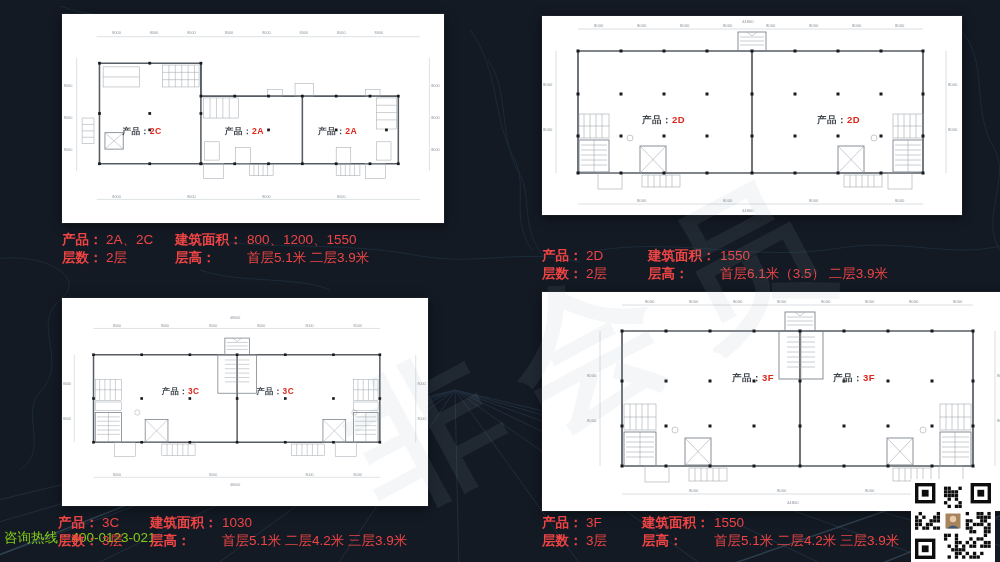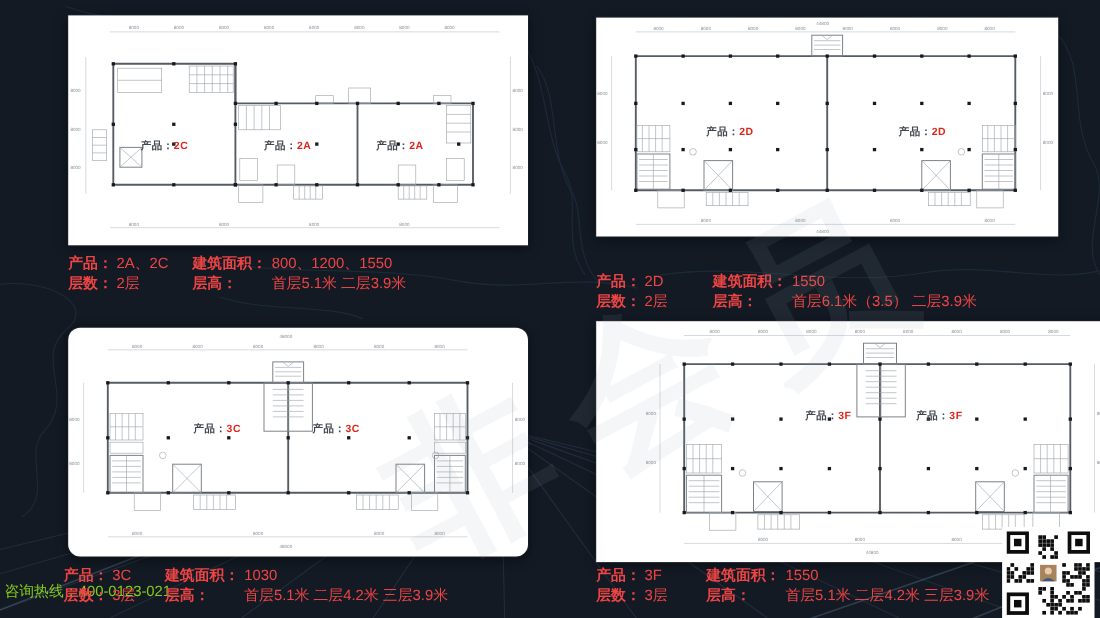--- a/index.html
+++ b/index.html
@@ -3,23 +3,23 @@
 <meta charset="utf-8">
 <style>
   html,body{margin:0;padding:0;background:#0b1118;}
   #slide{position:relative;width:1000px;height:562px;overflow:hidden;
          background:#131a24;font-family:"Liberation Sans",sans-serif;}
   
   #bg{position:absolute;inset:0;z-index:0;}
   
   .panel{position:absolute;background:#ffffff;z-index:1;
          box-shadow:0 2px 10px rgba(0,0,0,.55),0 0 0 1px rgba(255,255,255,.05);text-align:right;}
-  #panel1{left:62px;top:14px;width:418px;height:209px;}
+  #panel1{left:62px;top:14px;width:382px;height:209px;}
   #panel2{left:542px;top:16px;width:420px;height:199px;}
-  #panel3{left:62px;top:298px;width:418px;height:208px;border-radius:11px;}
+  #panel3{left:62px;top:298px;width:366px;height:208px;}
   #panel4{left:542px;top:292px;width:424px;height:219px;padding-left:45px;}
   .panel svg{display:block;width:100%;height:100%;}
   
   .wall{fill:none;stroke:#565c63;stroke-width:1.7;}
   .med{fill:none;stroke:#7b828a;stroke-width:0.9;}
   .thin{fill:none;stroke:#9aa1a8;stroke-width:0.55;}
   .diml{fill:none;stroke:#bcc2c8;stroke-width:0.55;}
   .dimt{font-size:4.2px;fill:#8d949b;}
   .dots rect{fill:#17191c;}
   .plab{font-size:9.5px;font-weight:bold;fill:#41474e;letter-spacing:.5px;}

